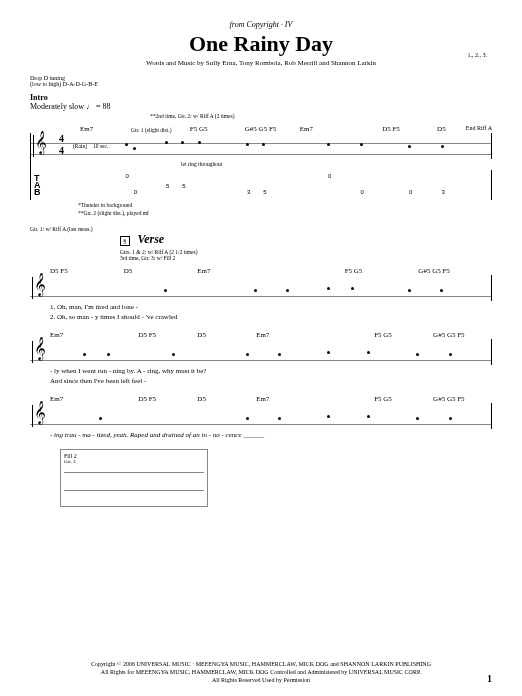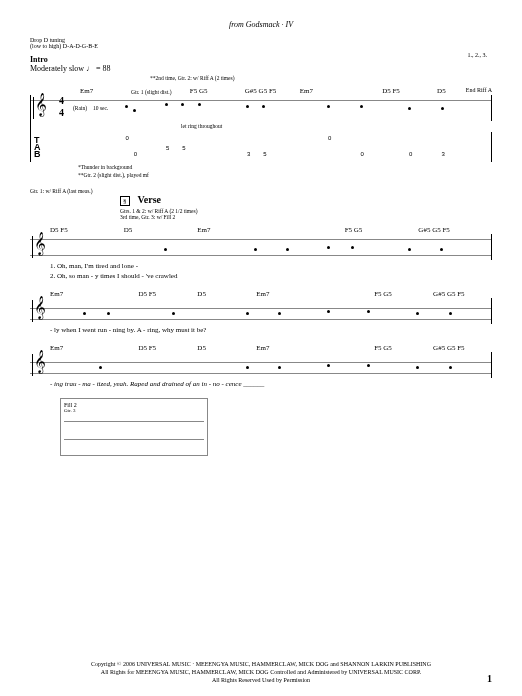--- a/index.html
+++ b/index.html
@@ -228,21 +228,23 @@
   .instr-annot {
     font-size: 5.5px;
     position: absolute;
   }
 </style>
 </head>
 <body>
 
 <div class="page">
   <div class="header">
-    <div class="from-line">from Godsmack · IV</div>
+    <div class="from-line">from Copyright · IV</div>
+    <div class="title">One Rainy Day</div>
+    <div class="credits">Words and Music by Sully Erna, Tony Rombola, Rob Merrill and Shannon Larkin</div>
   </div>
 
   <div class="tuning-block">
     <div>Drop D tuning</div>
     <div>(low to high) D-A-D-G-B-E</div>
   </div>
 
   <div class="topright">1., 2., 3.</div>
 
   <div class="section-label">Intro</div>
@@ -319,21 +321,21 @@
         </div>
       </div>
     </div>
     <div class="small-note">*Thunder in background</div>
     <div class="small-note">**Gtr. 2 (slight dist.), played mf</div>
   </div>
 
   <div class="small-note" style="margin-left:0;">Gtr. 1: w/ Riff A (last meas.)</div>
   <div style="display:flex;gap:6px;align-items:baseline;margin-left:90px;">
     <span class="verse-marker">§</span>
-    <span style="font-size:10px;font-weight:bold;">Verse</span>
+    <span style="font-size:12px;font-weight:bold;font-style:italic;">Verse</span>
   </div>
   <div class="small-note" style="margin-left:90px;white-space:pre-line;">Gtrs. 1 &amp; 2: w/ Riff A (2 1/2 times)
 3rd time, Gtr. 3: w/ Fill 2</div>
 
   <div class="system">
     <div class="chord-row" style="padding-left:20px;">
       <span>D5  F5</span>
       <span>D5</span>
       <span style="flex:2">Em7</span>
       <span>F5 G5</span>
@@ -397,20 +399,23 @@
           </div>
         <div class="note-cluster">
             <div class="note-dot" style="left:20%;top:14px;"></div>
             <div class="note-dot" style="left:60%;top:14px;"></div>
           </div>
       </div>
     </div>
     <div class="lyric-row" style="padding-left:20px;">
         <span>- ly    when    I    went    run - ning    by.                    A  -  ring,                                why    must    it    be?</span>
       </div>
+    <div class="lyric-row" style="padding-left:20px;">
+        <span>                                                                    And    since    then    I've            been    left    feel  -</span>
+      </div>
   </div>
 
   <div class="system">
     <div class="chord-row" style="padding-left:20px;">
       <span style="flex:1.5">Em7</span>
       <span>D5  F5</span>
       <span>D5</span>
       <span style="flex:2">Em7</span>
       <span>F5 G5</span>
       <span>G#5 G5 F5</span>

